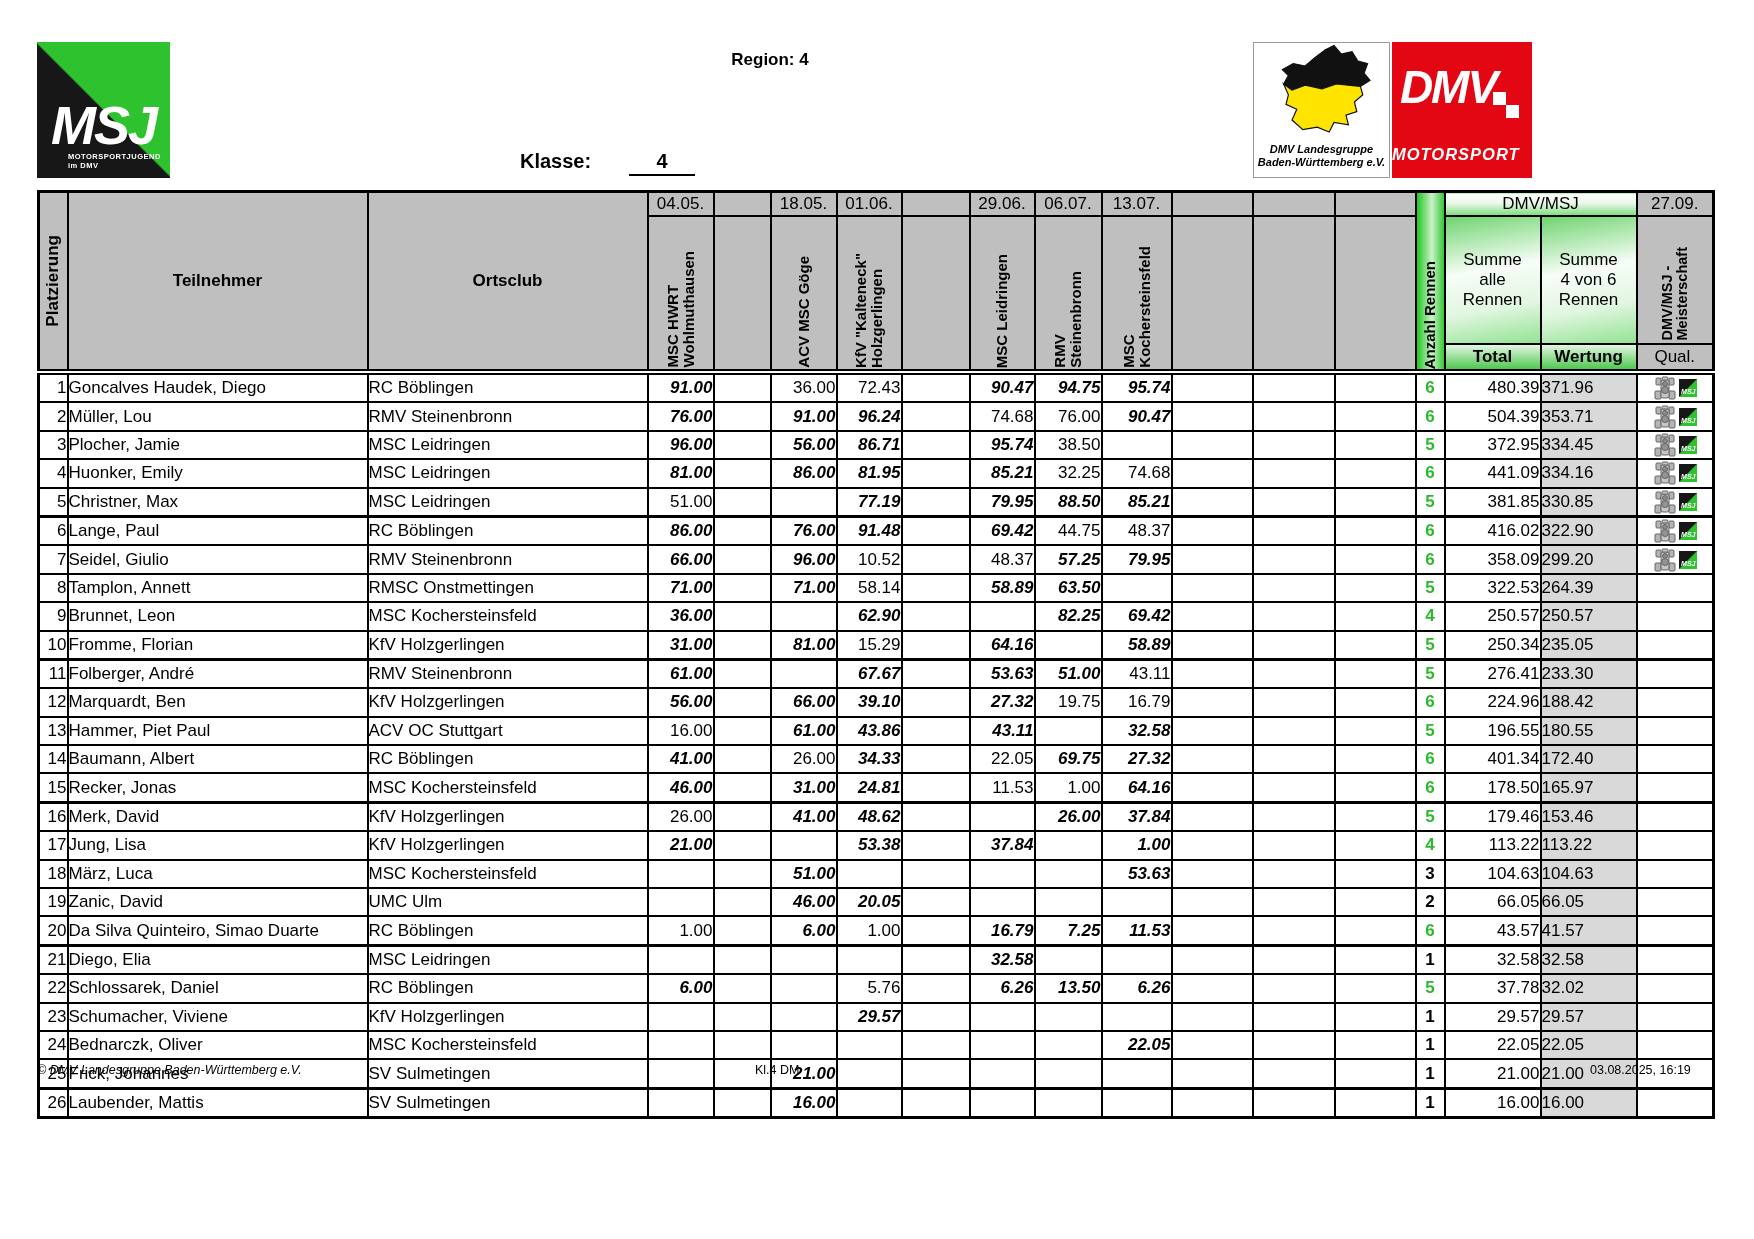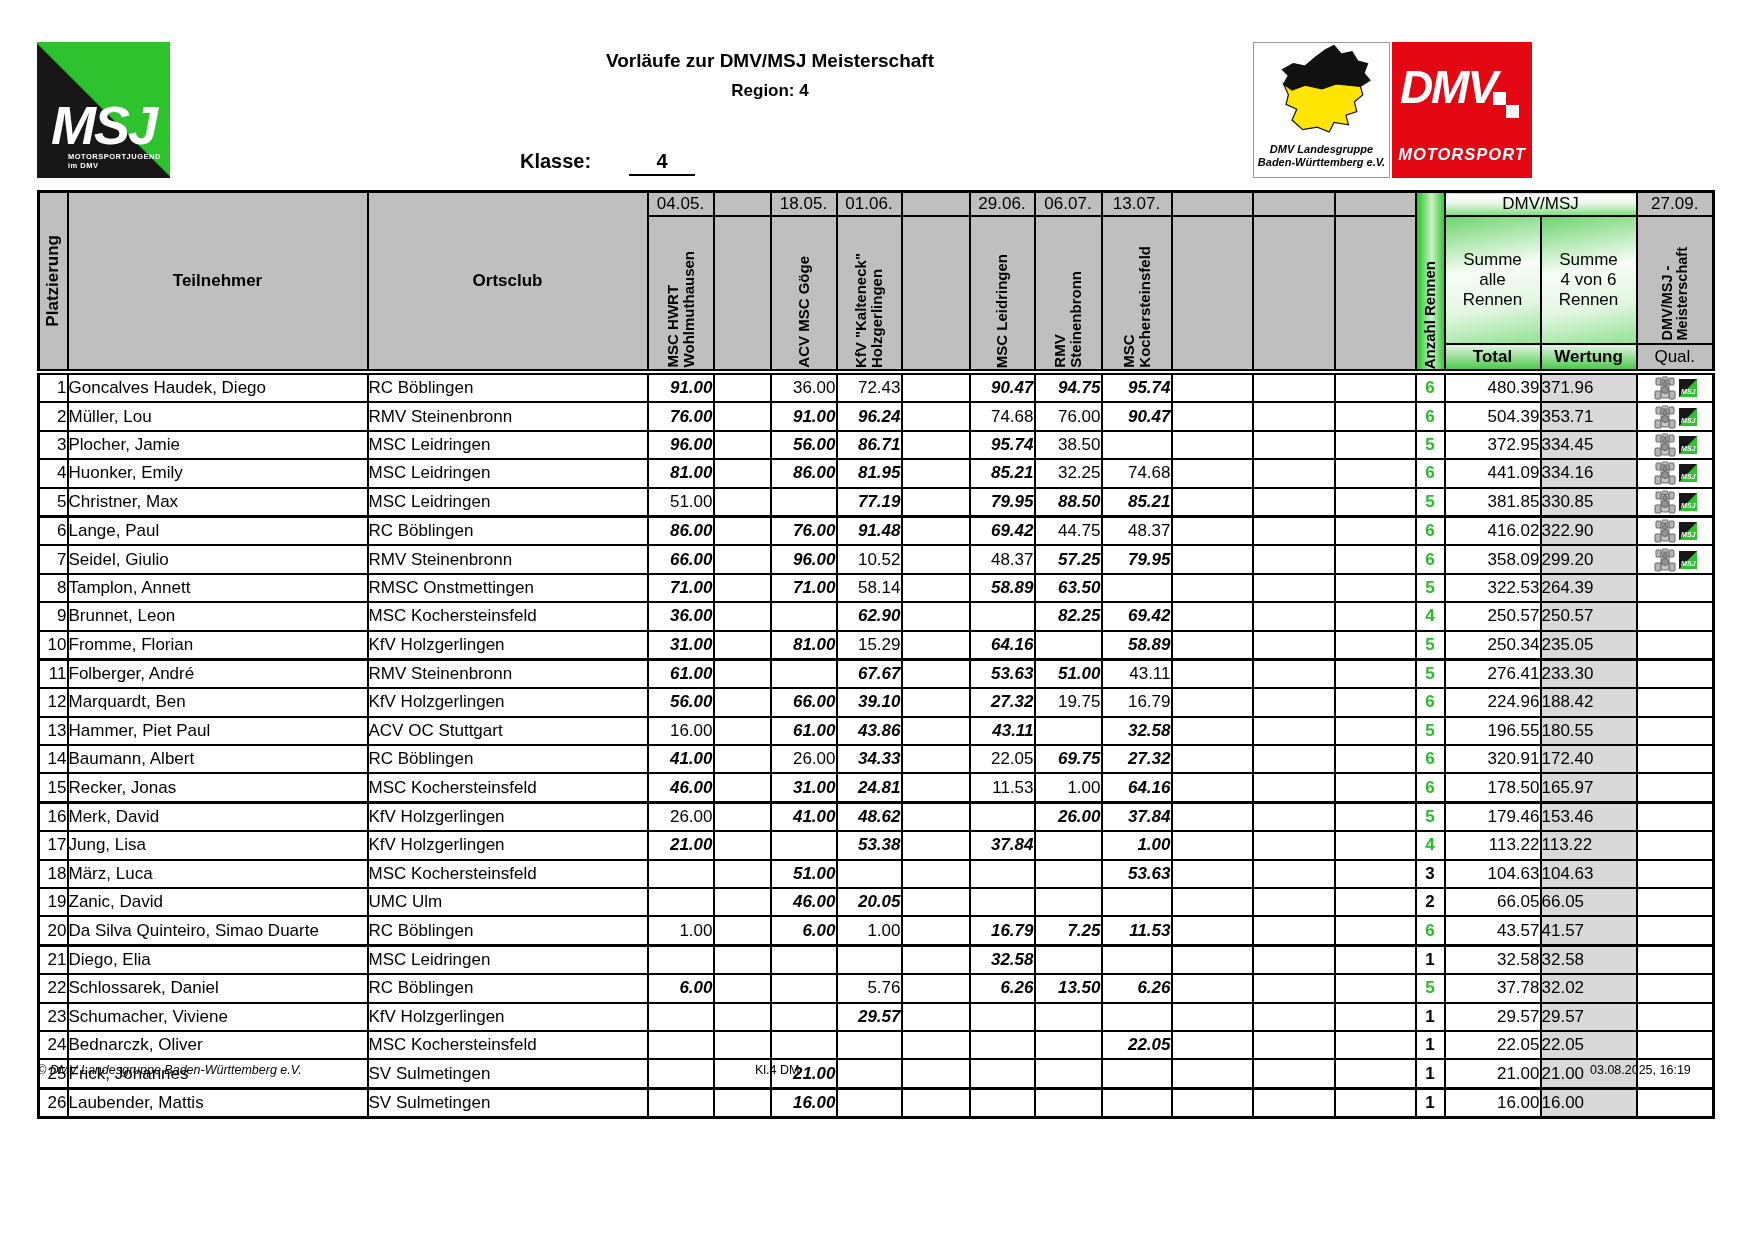--- a/index.html
+++ b/index.html
@@ -22,21 +22,21 @@
     color:#fff; font-size:54px; font-weight:bold; font-style:italic; letter-spacing:-2px; }
   .msj-sub  { position:absolute; left:7px; bottom:8px; color:#fff; font-size:7.5px; font-weight:bold; letter-spacing:.5px;margin-left:24px; }
   .bw-logo { position:absolute; left:1253px; top:42px; width:137px; height:136px; background:#fff;
     border:1px solid #999; box-sizing:border-box; text-align:center; }
   .bw-text { font-size:11px; font-weight:bold; font-style:italic; line-height:13px; margin-top:2px; }
   .dmv-logo { position:absolute; left:1392px; top:42px; width:140px; height:136px; background:#e30613; overflow:hidden; }
   .dmv-text { position:absolute; top:18px; left:0; width:112px; text-align:center; color:#fff;
     font-size:46px; font-weight:bold; font-style:italic; letter-spacing:-2px; }
   .dmv-sq1 { position:absolute; width:13px; height:13px; background:#fff; right:26px; top:50px; }
   .dmv-sq2 { position:absolute; width:13px; height:13px; background:#fff; right:13px; top:63px; }
-  .dmv-sub { position:absolute; bottom:14px; left:0; width:100%; text-align:center; color:#fff;
+  .dmv-sub { position:absolute; bottom:14px; left:0; width:100%; color:#fff;
     font-size:16.5px; font-weight:bold; font-style:italic; letter-spacing:1px; }
 
   
   table.results { position:absolute; left:37px; top:190px; width:1675px;
     border-collapse:collapse; table-layout:fixed; border:3px solid #000; }
   table.results td { border:2px solid #000; padding:0; overflow:hidden; font-size:17px; vertical-align:middle; }
   thead td { background:#bfbfbf; }
   td.dbl { border-left:6px double #000; }
   tbody tr.first td { border-top:6px double #000; }
   tbody tr.grp td { border-top:3px solid #000; }
@@ -86,21 +86,20 @@
 </style>
 </head>
 <body>
 
 <div class="msj-logo">
   <div class="msj-text">MSJ</div>
   <div class="msj-sub">MOTORSPORTJUGEND im DMV</div>
 </div>
 
 <div class="title-block">
-  <p class="sub-title">Vorläufe zur DMV/MSJ Meisterschaft</p>
   <p class="region">Region: 4</p>
 </div>
 
 <div class="klasse-row">
   <span>Klasse:</span><span class="klasse-val">4</span>
 </div>
 
 <div class="bw-logo">
   <svg width="120" height="94" viewBox="0 0 100 78">
     <path fill="#111" stroke="#111" stroke-width="1" d="M52,6 L60,2 L66,9 L75,7 L80,15 L88,17 L85,25 L90,31 L82,36 L62,34 L50,38 L36,35 L25,39 L18,34 L22,27 L17,22 L26,17 L36,19 L44,12 Z"></path>
@@ -623,21 +622,21 @@
         <td class="c-val">26.00</td>
         <td class="c-val cnt">34.33</td>
         <td class="c-val"></td>
         <td class="c-val">22.05</td>
         <td class="c-val cnt">69.75</td>
         <td class="c-val cnt">27.32</td>
         <td class="c-val"></td>
         <td class="c-val"></td>
         <td class="c-val"></td>
         <td class="c-anz dbl g">6</td>
-        <td class="c-tot">320.91</td>
+        <td class="c-tot">401.34</td>
         <td class="c-wert">172.40</td>
         <td class="c-qual"></td>
       </tr>
       <tr>
         <td class="c-pos">15</td>
         <td class="c-name">Recker, Jonas</td>
         <td class="c-club">MSC Kochersteinsfeld</td>
         <td class="c-val dbl cnt">46.00</td>
         <td class="c-val"></td>
         <td class="c-val cnt">31.00</td>

